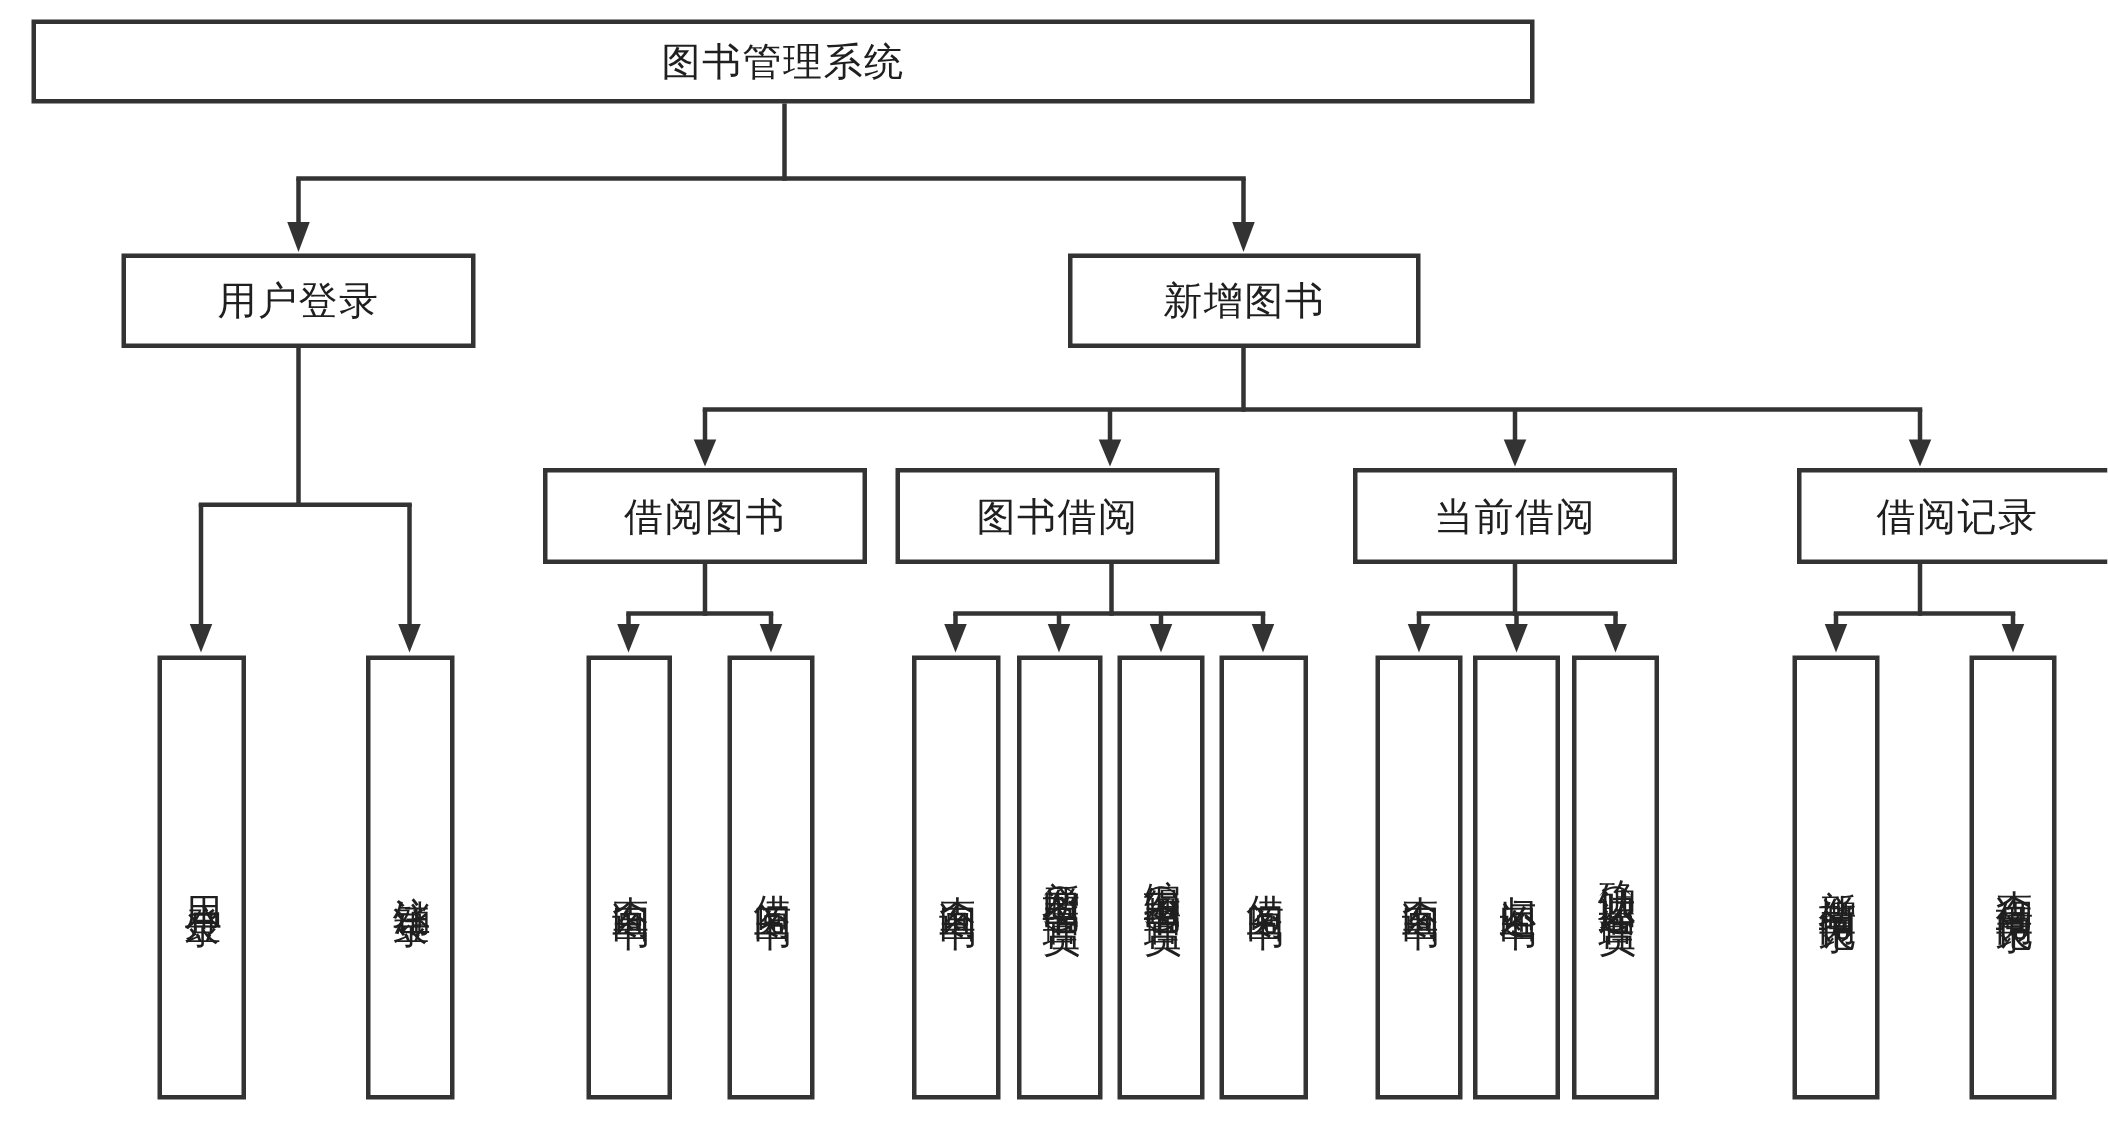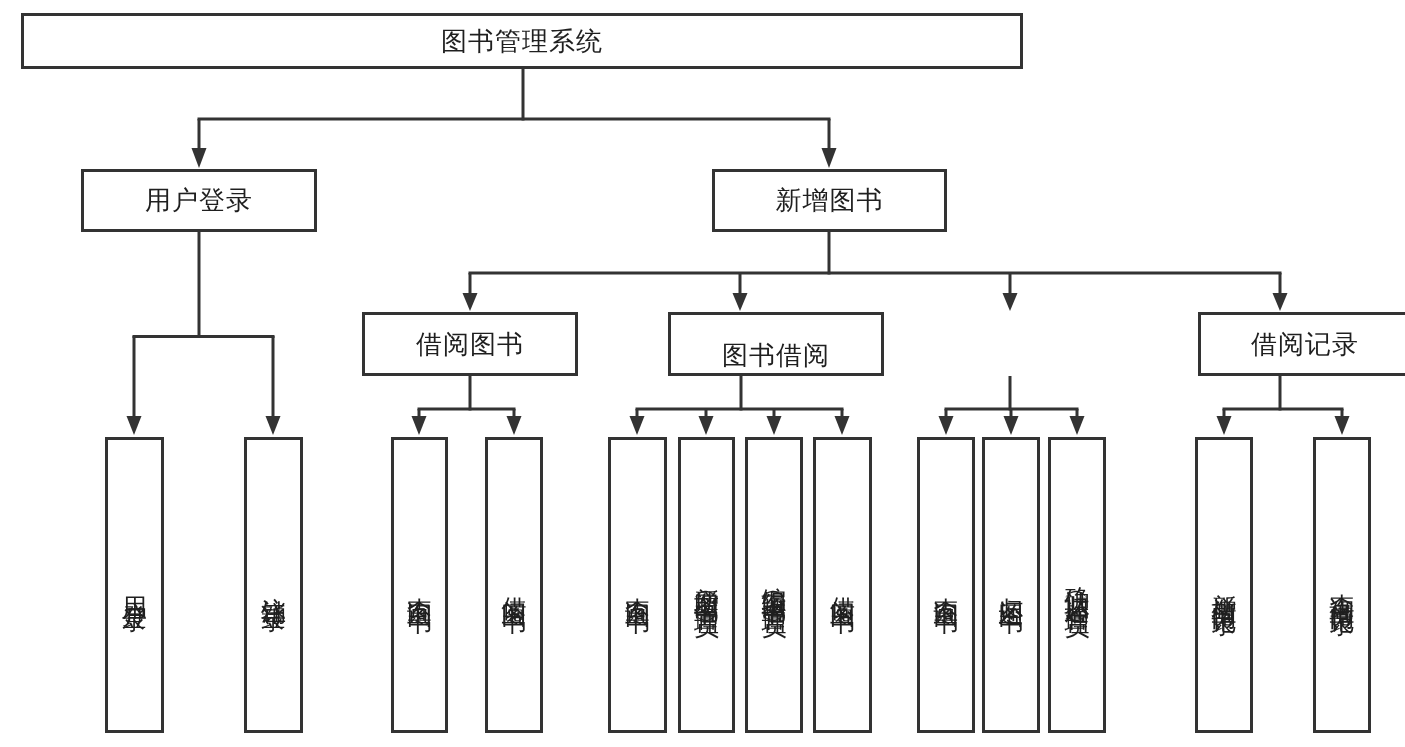--- a/index.html
+++ b/index.html
@@ -132,22 +132,25 @@
   <div class="node h" style="left:81px; top:169px; width:236px; height:63px;">
     <span class="label">用户登录</span>
   </div>
   <div class="node h" style="left:712px; top:169px; width:235px; height:63px;">
     <span class="label">新增图书</span>
   </div>
 
   <div class="node h" style="left:362px; top:312px; width:216px; height:64px;">
     <span class="label">借阅图书</span>
   </div>
-  <div class="node h" style="left:668px; top:312px; width:216px; height:64px;align-items:flex-end;">
+  <div class="node h" style="left:597px; top:312px; width:216px; height:64px;">
     <span class="label">图书借阅</span>
+  </div>
+  <div class="node h" style="left:902px; top:312px; width:216px; height:64px;">
+    <span class="label">当前借阅</span>
   </div>
   <div class="node h" style="left:1198px; top:312px; width:214px; height:64px;">
     <span class="label">借阅记录</span>
   </div>
 
   <div class="node v" style="left:105px; top:437px; width:59px; height:296px;">
     <span class="label">用户登录</span>
   </div>
   <div class="node v" style="left:244px; top:437px; width:59px; height:296px;">
     <span class="label">注销登录</span>

